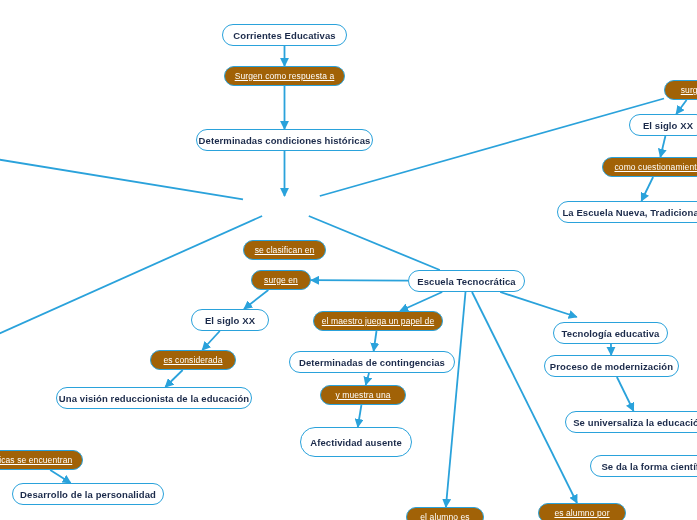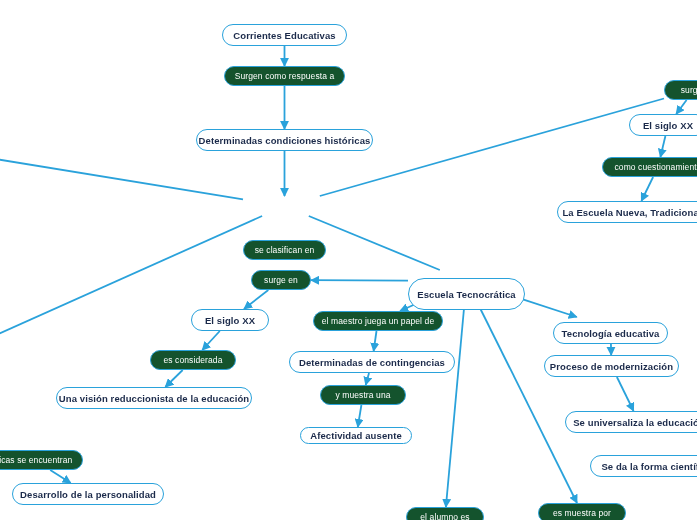--- a/index.html
+++ b/index.html
@@ -38,27 +38,28 @@
   .node.concept {
     background: #ffffff;
     border: 1.4px solid #2AA2DB;
     color: #1b2a4a;
     font-weight: bold;
     font-size: 9.5px;
     height: 22px;
     padding: 5px 13px;
   }
   .node.link {
-    background: #14532d;
+    background: #a16207;
     border: 1.4px solid #2AA2DB;
     color: #ffffff;
     font-weight: normal;
     font-size: 8.5px;
     height: 20px;
     padding: 0 3px;
+    text-decoration: underline;
   }
 </style>
 </head>
 <body>
 
 <div id="canvas">
 
   <svg id="edges" viewBox="0 0 697 520">
     <defs>
       <marker id="ah" viewBox="0 0 10 10" refX="9" refY="5" markerWidth="5" markerHeight="5" orient="auto-start-reverse">
@@ -111,21 +112,21 @@
       </div>
       <div class="node concept" style="left: 629px; top: 114px; width: 78px; height: 22px;">
         <span>El siglo XX</span>
       </div>
       <div class="node link" style="left: 602px; top: 157px; width: 112px; height: 20px;">
         <span>como cuestionamiento</span>
       </div>
       <div class="node concept" style="left: 557px; top: 201px; width: 158px; height: 22px;">
         <span>La Escuela  Nueva, Tradicional y</span>
       </div>
-      <div class="node concept" style="left: 408px; top: 270px; width: 117px; height: 32px; margin-top: 8px;">
+      <div class="node concept" style="left: 408px; top: 270px; width: 117px; height: 22px;">
         <span>Escuela Tecnocrática</span>
       </div>
       <div class="node link" style="left: 251px; top: 270px; width: 60px; height: 20px;">
         <span>surge en</span>
       </div>
       <div class="node concept" style="left: 191px; top: 309px; width: 78px; height: 22px;">
         <span>El siglo XX</span>
       </div>
       <div class="node link" style="left: 150px; top: 350px; width: 86px; height: 20px;">
         <span>es considerada</span>
@@ -135,21 +136,21 @@
       </div>
       <div class="node link" style="left: 313px; top: 311px; width: 130px; height: 20px;">
         <span>el maestro juega un papel de</span>
       </div>
       <div class="node concept" style="left: 289px; top: 351px; width: 166px; height: 22px;">
         <span>Determinadas de contingencias</span>
       </div>
       <div class="node link" style="left: 320px; top: 385px; width: 86px; height: 20px;">
         <span>y muestra una</span>
       </div>
-      <div class="node concept" style="left: 300px; top: 427px; width: 112px; height: 17px;">
+      <div class="node concept" style="left: 300px; top: 427px; width: 112px; height: 30px;">
         <span>Afectividad ausente</span>
       </div>
       <div class="node concept" style="left: 553px; top: 322px; width: 115px; height: 22px; align-items: center;">
         <span>Tecnología educativa</span>
       </div>
       <div class="node concept" style="left: 544px; top: 355px; width: 135px; height: 22px;">
         <span>Proceso de modernización</span>
       </div>
       <div class="node concept" style="left: 565px; top: 411px; width: 148px; height: 22px;">
         <span>Se universaliza la educación</span>
@@ -160,17 +161,17 @@
       <div class="node link" style="left: -14px; top: 450px; width: 97px; height: 20px;">
         <span>ticas se encuentran</span>
       </div>
       <div class="node concept" style="left: 12px; top: 483px; width: 152px; height: 22px;">
         <span>Desarrollo de la personalidad</span>
       </div>
       <div class="node link" style="left: 406px; top: 507px; width: 78px; height: 20px;">
         <span>el alumno es</span>
       </div>
       <div class="node link" style="left: 538px; top: 503px; width: 88px; height: 20px;">
-        <span>es muestra por</span>
+        <span>es alumno por</span>
       </div>
     </div>
 
 </div>
 
 </body></html>

